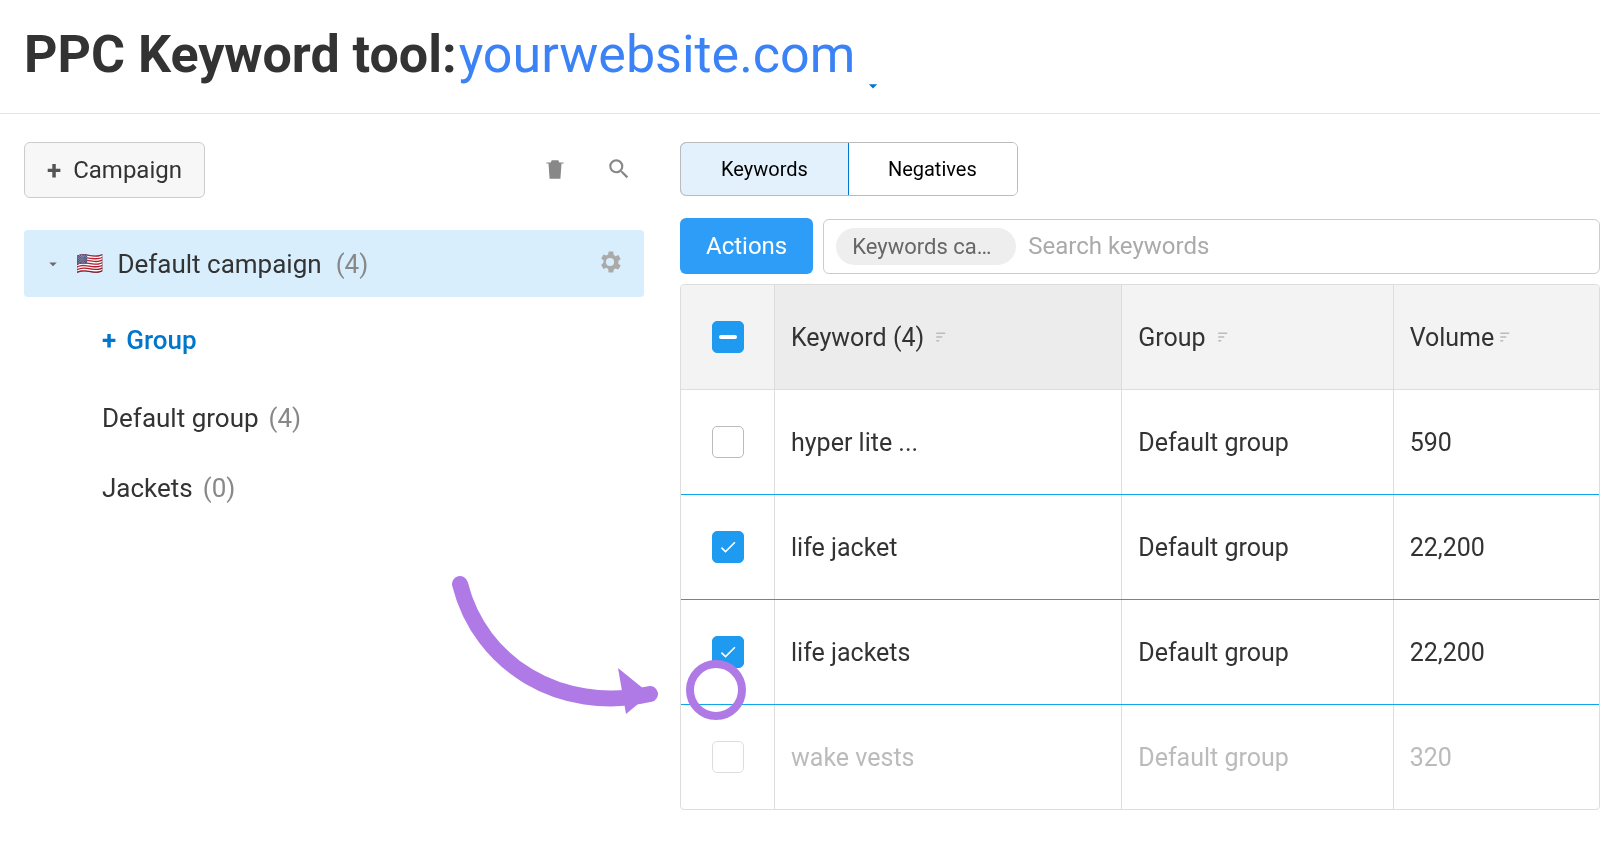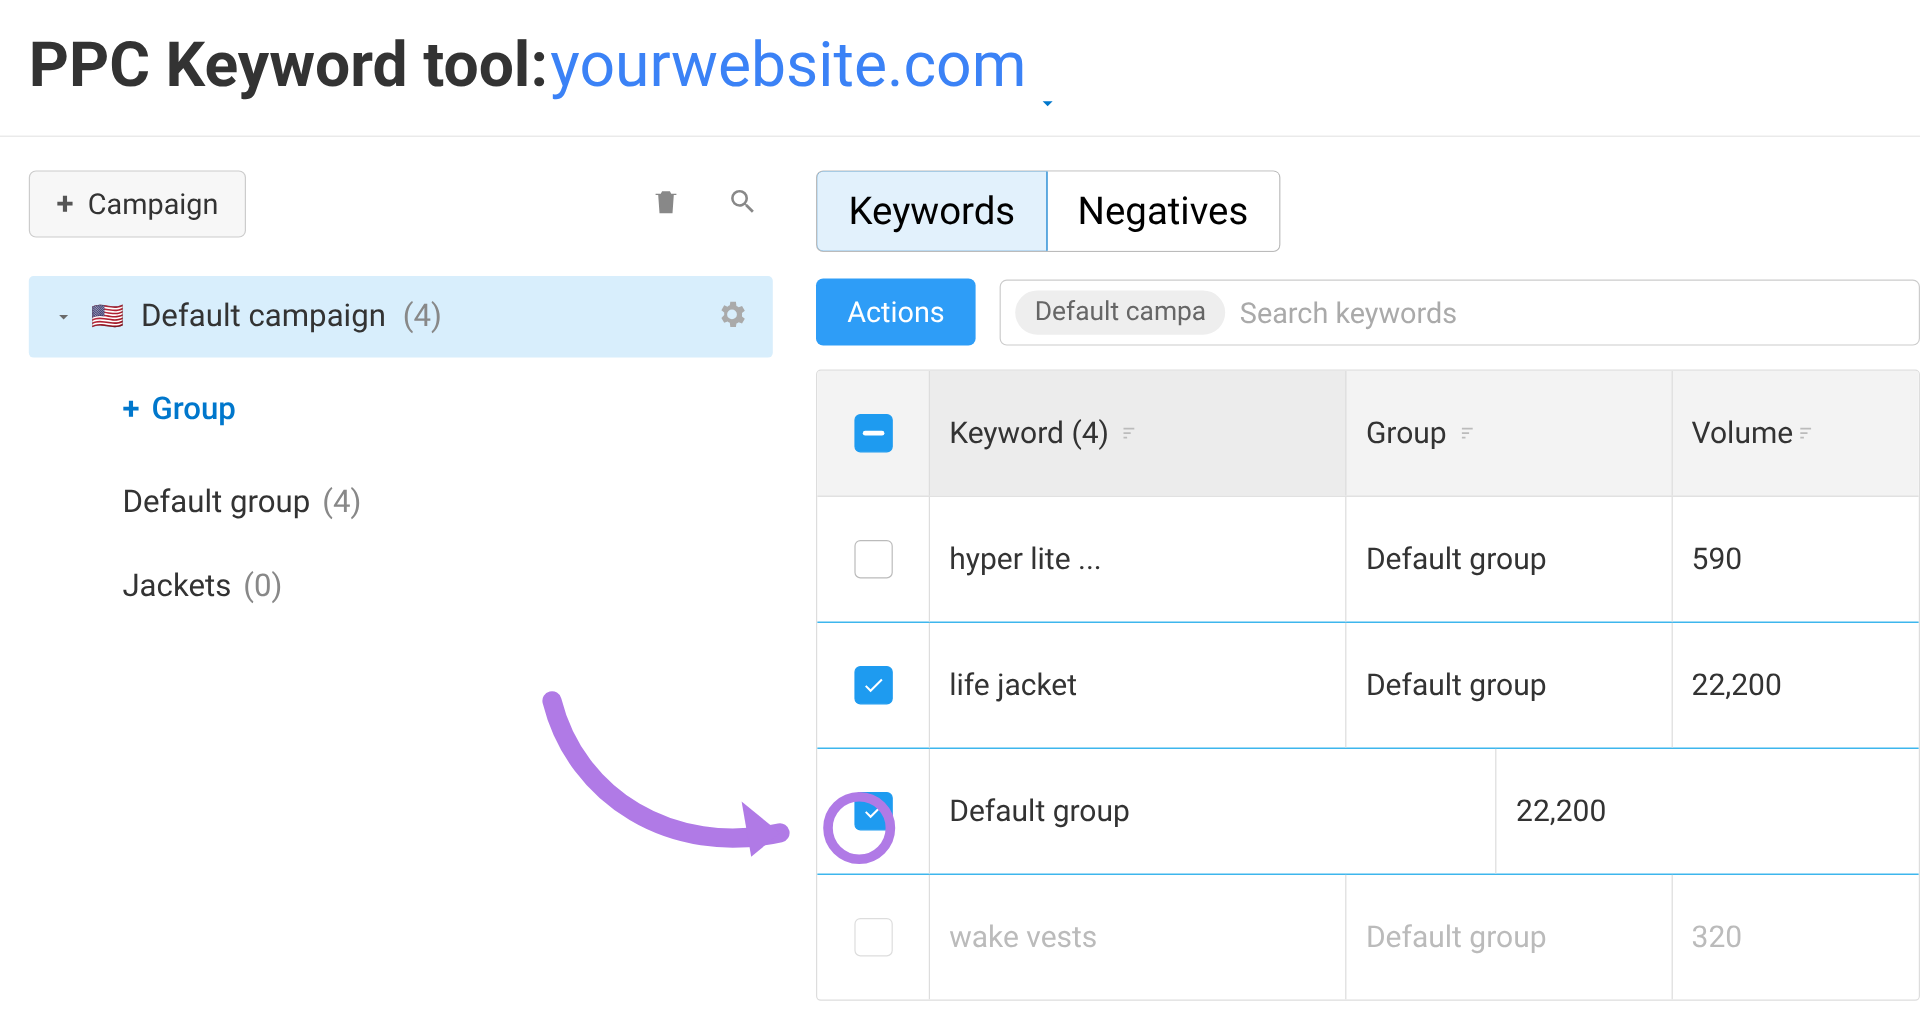--- a/index.html
+++ b/index.html
@@ -24,24 +24,24 @@
 .campaign-name{font-weight:400}
 .campaign-count{color:#888}
 .gear-btn{margin-left:auto;background:none;border:none;cursor:pointer}
 .gear-btn svg{width:28px;height:28px;fill:#aaa}
 .tree-item{padding:20px 20px 20px 78px;font-size:26px;display:flex;align-items:center;gap:10px}
 .add-group{color:#0077cc;font-weight:500;cursor:pointer;padding-top:28px;padding-bottom:28px}
 .add-group .plus{font-weight:700;font-size:26px}
 .tree-item .count{color:#888}
 .right-col{flex:1;min-width:0}
 .tabs{display:flex;border:1px solid #bbb;border-radius:6px;overflow:hidden;width:fit-content;margin-bottom:22px}
-.tab{padding:14px 26px;font-size:32px;background:#fff;border:none;cursor:pointer;border-right:1px solid #bbb}
+.tab{padding:14px 40px;font-size:20px;background:#fff;border:none;cursor:pointer;border-right:1px solid #bbb}
 .tab:last-child{border-right:none}
 .tab.active{background:#e2f1fc;border:1px solid #0077cc;margin:-1px;border-radius:6px 0 0 6px;position:relative;z-index:1}
-.actions-row{display:flex;align-items:flex-end;gap:20px;margin-bottom:20px}
+.actions-row{display:flex;align-items:center;gap:10px;margin-bottom:10px}
 .actions-btn{background:#2e9df7;color:#fff;border:none;padding:14px 26px;font-size:24px;border-radius:6px;cursor:pointer}
 .search-wrap{flex:1;border:1px solid #ccc;border-radius:6px;padding:8px 12px;display:flex;align-items:center;gap:12px;min-width:0}
 .filter-chip{background:#eee;border-radius:999px;padding:6px 16px;font-size:22px;color:#666;white-space:nowrap;overflow:hidden;text-overflow:ellipsis;max-width:180px}
 .search-input{border:none;outline:none;font-size:24px;flex:1;color:#333;min-width:0}
 .search-input::placeholder{color:#aaa}
 .table{border:1px solid #ddd;border-radius:4px;overflow:hidden}
 .thead{display:flex;background:#f3f3f3;border-bottom:1px solid #ddd}
 .th,.td{padding:36px 16px;font-size:25px;display:flex;align-items:center}
 .col-check{width:94px;justify-content:center;border-right:1px solid #ddd}
 .col-keyword{flex:1.45;border-right:1px solid #ddd;gap:10px}
@@ -136,21 +136,21 @@
 
   <div class="right-col">
     <div class="tabs">
       <button class="tab active">Keywords</button>
       <button class="tab">Negatives</button>
     </div>
 
     <div class="actions-row">
       <button class="actions-btn">Actions</button>
       <div class="search-wrap">
-        <span class="filter-chip">Default campa</span>
+        <span class="filter-chip">Keywords campa</span>
         <input class="search-input" placeholder="Search keywords" style="">
       </div>
     </div>
 
     <div class="table">
       <div class="thead">
         <div class="th col-check">
           <div class="checkbox indeterminate">
               <span class="dash"></span>
             </div>
@@ -204,20 +204,21 @@
       </div>
 
       <div class="row">
         <div class="td col-check">
             <div class="checkbox checked">
               <svg viewBox="0 0 24 24">
                 <path d="M9 16.17L4.83 12 3.41 13.41 9 19 21 7l-1.41-1.41z"></path>
               </svg>
             </div>
           </div>
+        <div class="td col-keyword">life jackets</div>
         <div class="td col-group">Default group</div>
         <div class="td col-volume">22,200</div>
       </div>
 
       <div class="row faded">
         <div class="td col-check">
             <div class="checkbox"></div>
           </div>
         <div class="td col-keyword">wake vests</div>
         <div class="td col-group">Default group</div>

